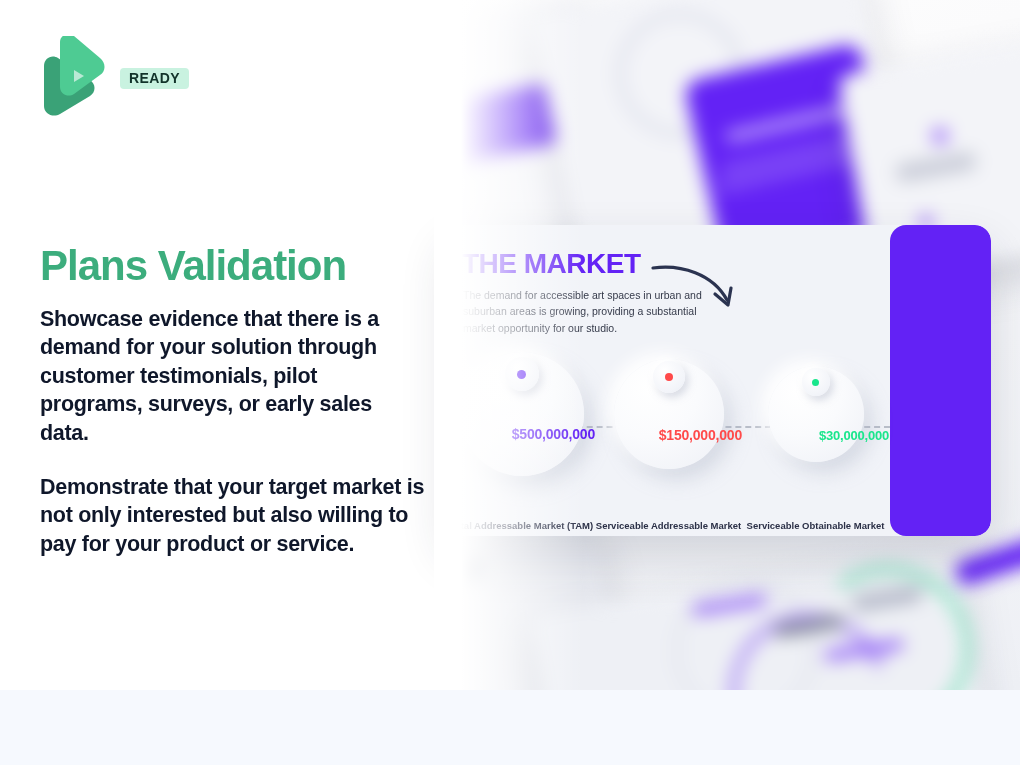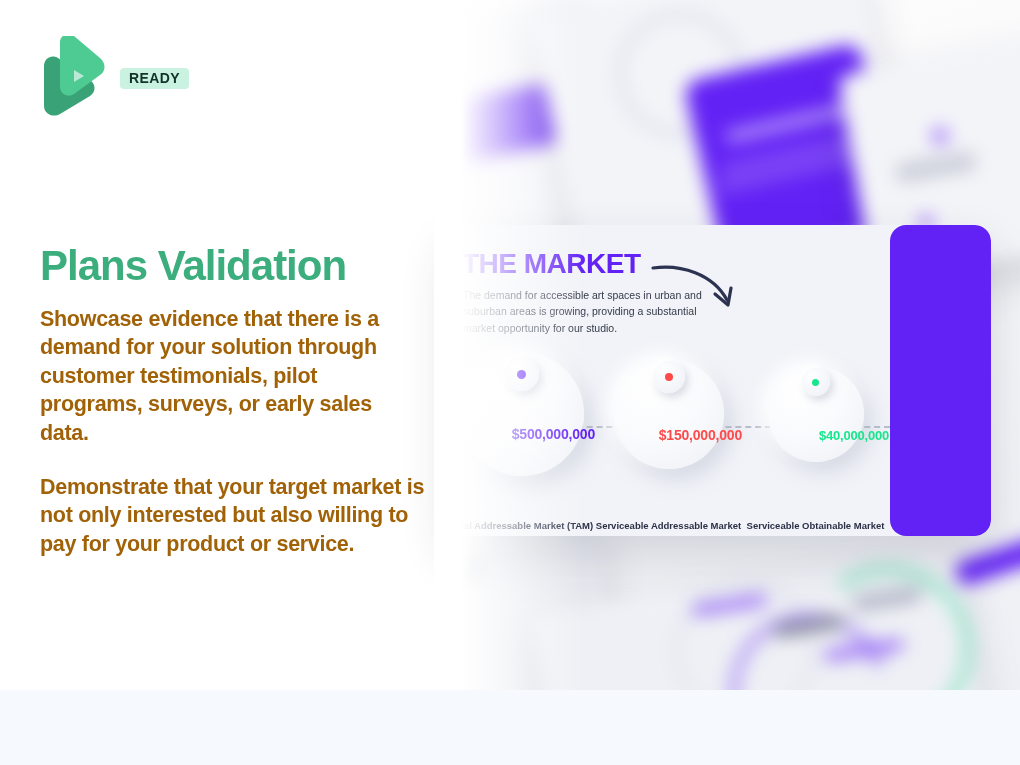--- a/index.html
+++ b/index.html
@@ -116,21 +116,21 @@
     font-size:42px;
     font-weight:700;
     color:#3cad7d;
     letter-spacing:-1px;
     line-height:1.08;
   }
   .body-copy{
     position:absolute;
     left:40px; top:305px;
     width:385px;
-    color:#a16207;
+    color:#0f172a;
     font-size:21.5px;
     font-weight:700;
     line-height:1.32;
     letter-spacing:-.3px;
   }
   .body-copy p{ margin:0 0 26px 0; }
   .body-copy p:last-child{ margin-bottom:0; }
 
   
   .market-card{
@@ -365,21 +365,21 @@
           </div>
           <div class="dial-value">$150,000,000</div>
           <div class="dial-label">Serviceable Addressable Market (SAM)</div>
         </div>
 
         <div class="dial som">
           <div class="dial-disc"></div>
           <div class="knob">
             <span class="knob-dot"></span>
           </div>
-          <div class="dial-value">$40,000,000</div>
+          <div class="dial-value">$30,000,000</div>
           <div class="dial-label">Serviceable Obtainable Market (SOM)</div>
         </div>
 
       </div>
     </div>
   </div>
 
 </div>
 
 </body></html>

